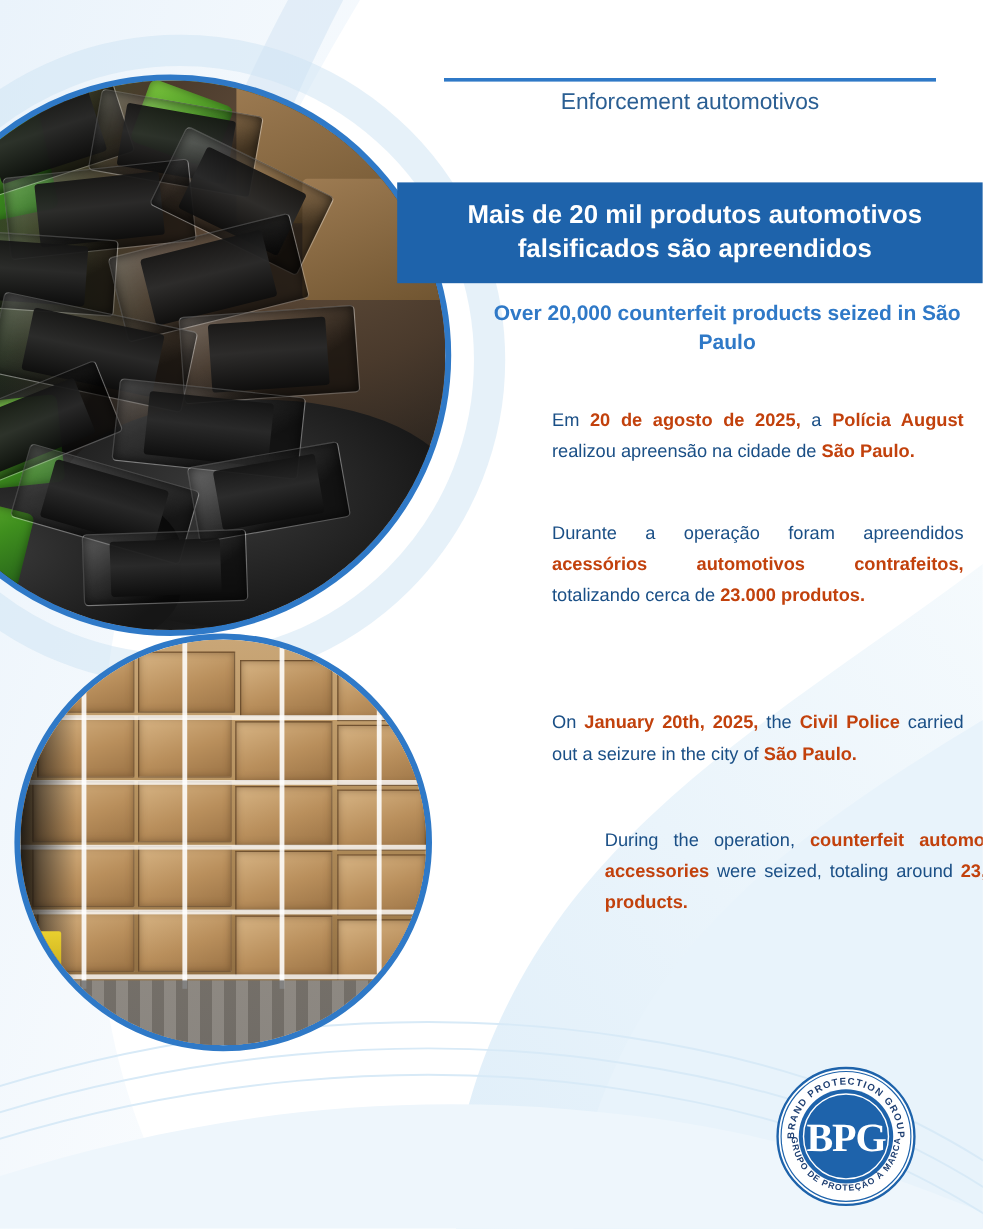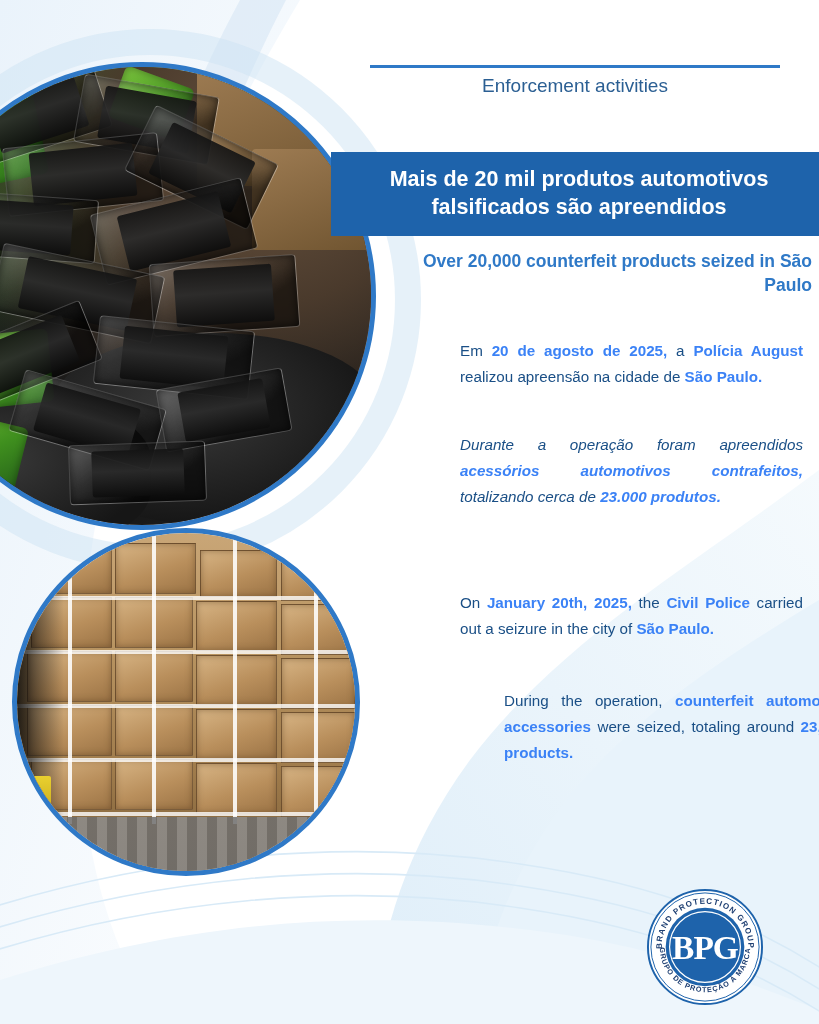--- a/index.html
+++ b/index.html
@@ -60,42 +60,42 @@
     color: #ffffff;
     font-size: 21.5px;
     font-weight: bold;
     line-height: 1.28;
     text-align: center;
   }
 
   .banner-en {
     position: absolute;
     left: 400px; top: 250px; width: 412px;
-    text-align: right;
+    text-align: center;
     color: #2f79c7;
     font-size: 17.5px;
     font-weight: bold;
     line-height: 1.35;
     z-index: 5;
   }
 
   
   .para {
     position: absolute;
     width: 343px;
     left: 460px;
     color: #1a4f86;
     font-size: 15.2px;
     line-height: 1.72;
     text-align: justify;
     z-index: 5;
   }
-  .para b { font-weight: bold; color: #3b82f6; }
+  .para b { font-weight: bold; color: #c2410c; }
   .p1 { top: 338px; }
-  .p2 { top: 432px; font-style: italic; }
+  .p2 { top: 432px; }
   .p3 { top: 590px; }
   .p4 { top: 688px; margin-left: 44px; }
 
   
   .photo {
     position: absolute;
     border-radius: 50%;
     overflow: hidden;
     z-index: 4;
     border: 5px solid #2f79c7;
@@ -293,21 +293,21 @@
     <div class="strapv" style="left:88%;top:0;height:86%;"></div>
 
     <div class="floor"></div>
     <div class="dark-left"></div>
     <div class="ylw"></div>
   </div>
 </div>
 
 <div class="header">
   <div class="header-rule"></div>
-  <div class="header-sub">Enforcement activities</div>
+  <div class="header-sub">Enforcement automotivos</div>
 </div>
 
 <div class="banner">
   <div class="banner-text">Mais de 20 mil produtos automotivos falsificados são apreendidos</div>
 </div>
 <div class="banner-en">Over 20,000 counterfeit products seized in São Paulo</div>
 
 <div class="para p1">Em <b>20 de agosto de 2025,</b> a <b>Polícia August</b> realizou  apreensão na cidade de <b>São Paulo.</b></div>
 <div class="para p2">Durante a operação foram apreendidos <b>acessórios automotivos contrafeitos,</b> totalizando cerca de <b>23.000 produtos.</b></div>
 <div class="para p3">On <b>January 20th, 2025,</b> the <b>Civil Police</b> carried out a seizure in the city of <b>São Paulo.</b></div>

